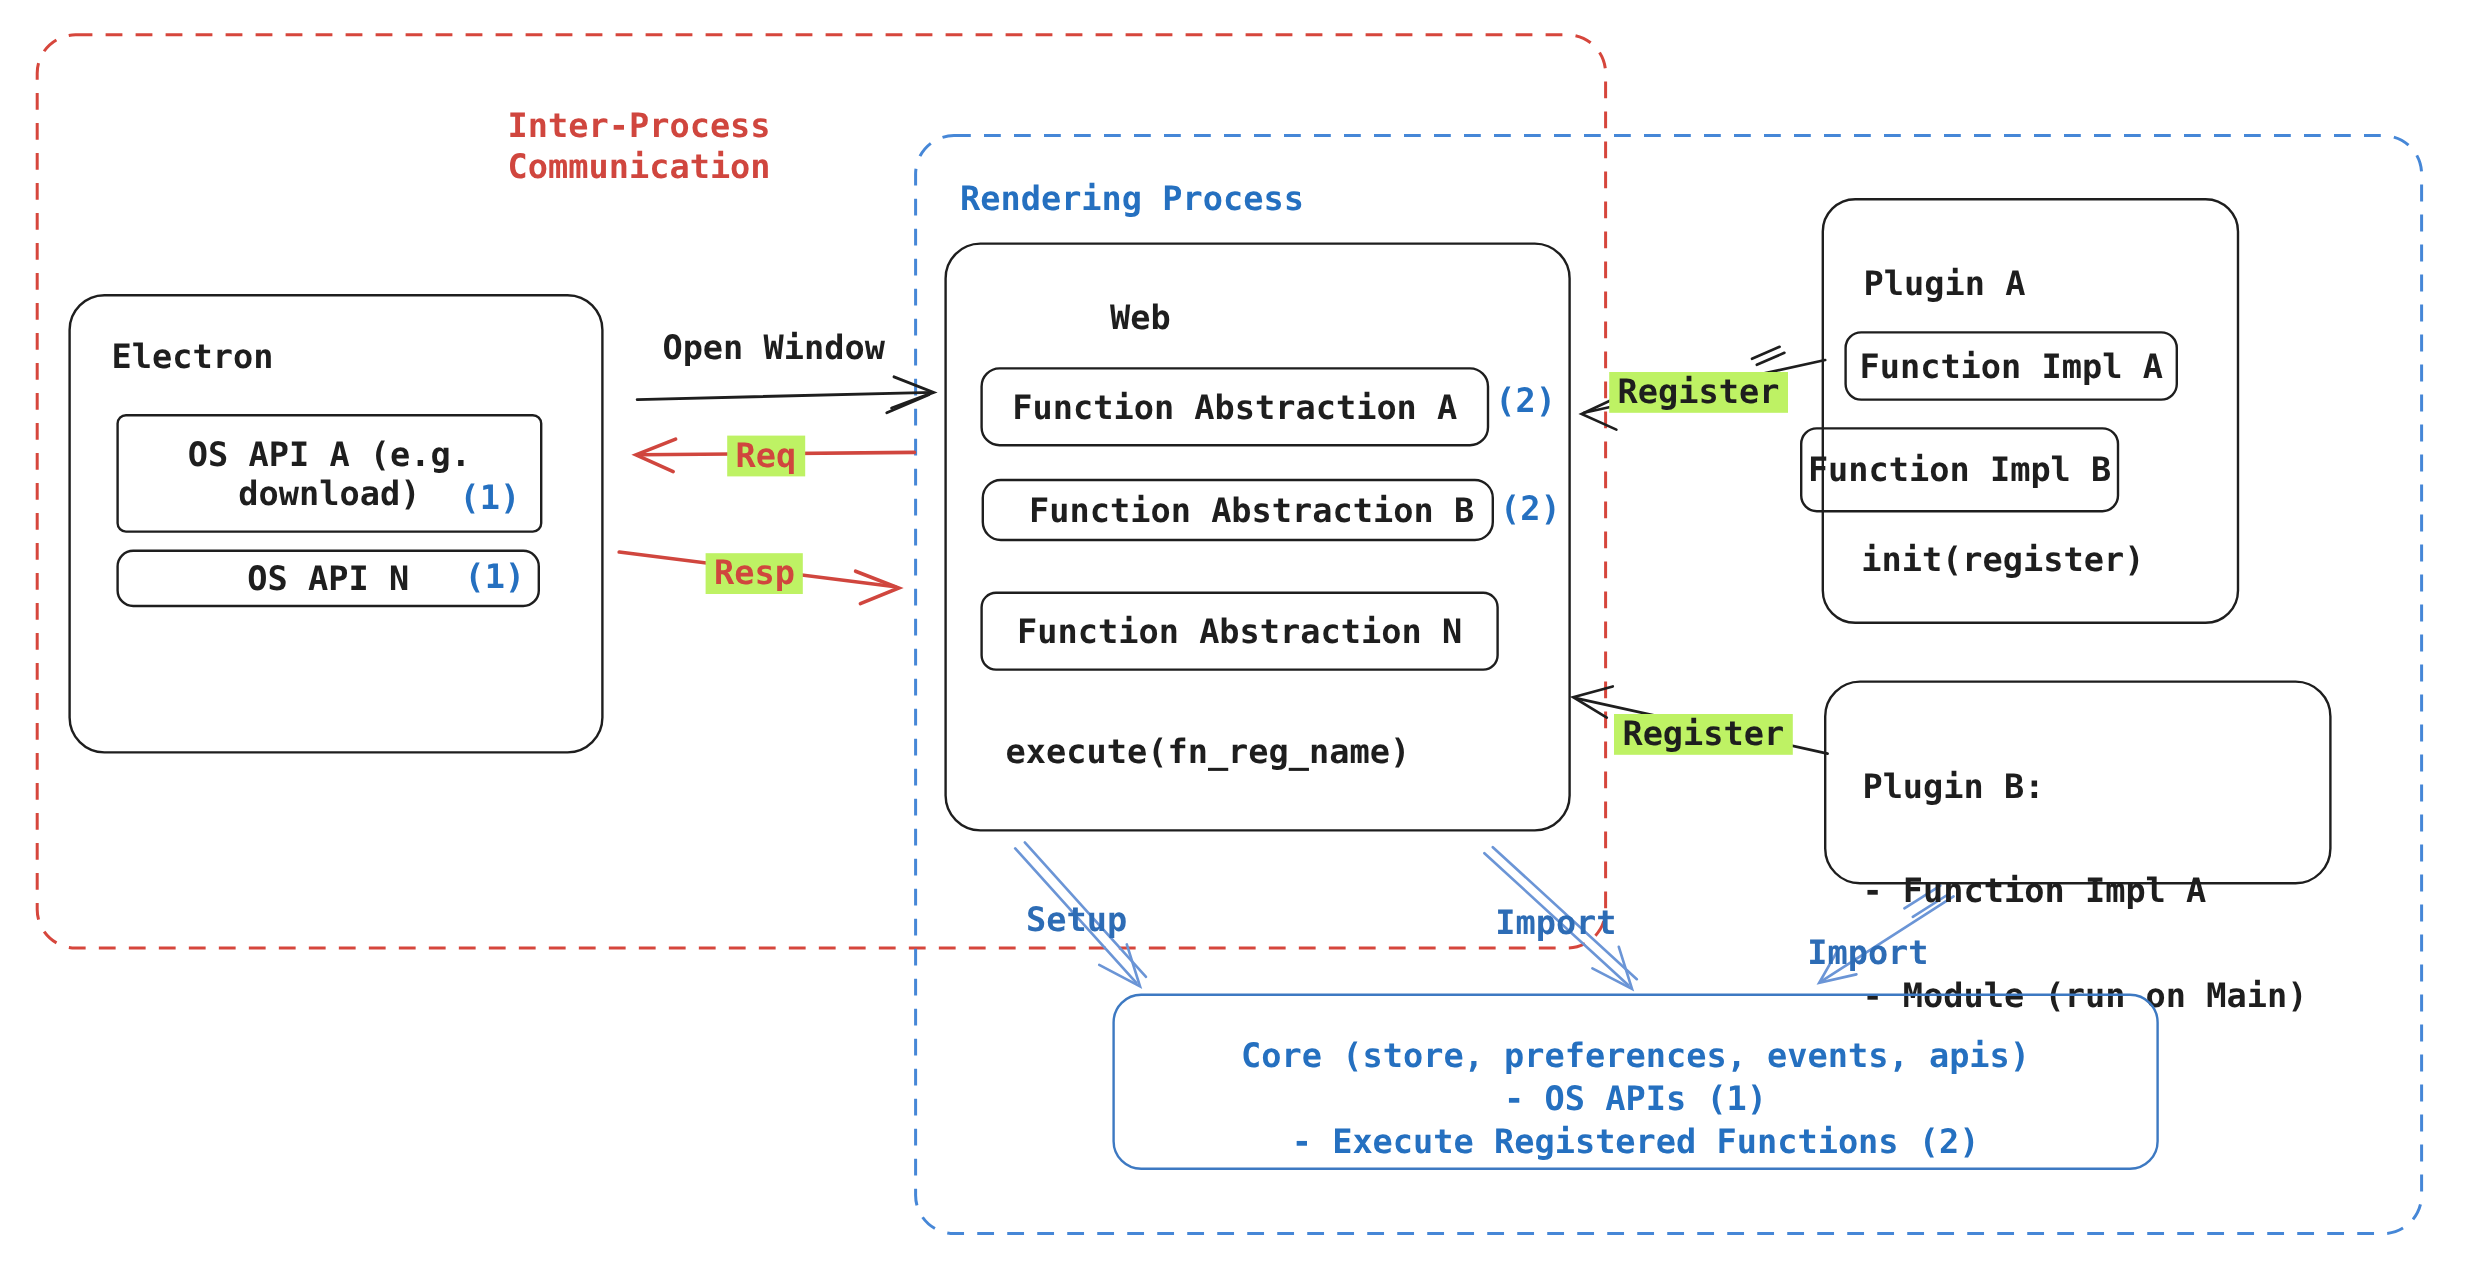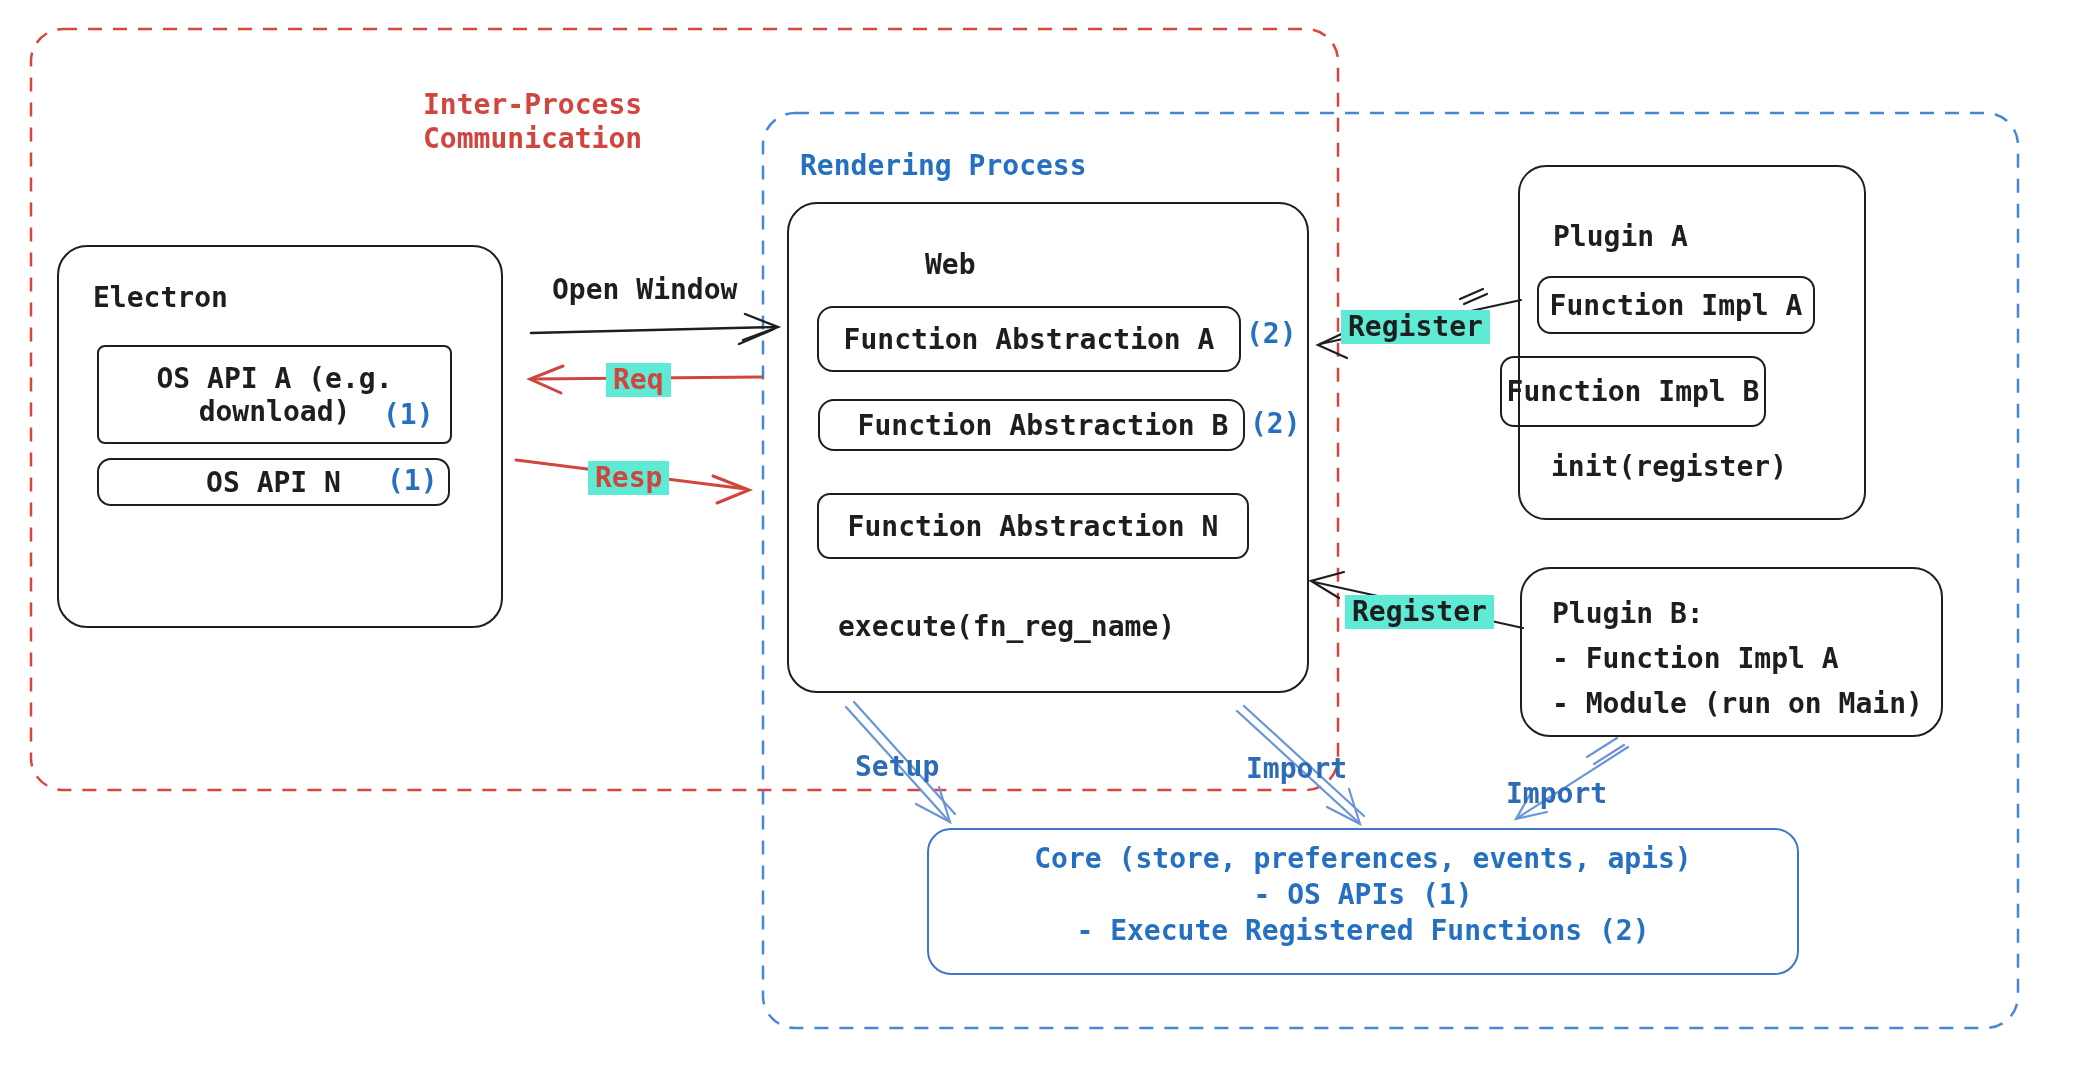--- a/index.html
+++ b/index.html
@@ -8,24 +8,24 @@
     font-family:"DejaVu Sans Mono","Liberation Mono",monospace;
     font-weight:bold;color:#1e1e1e;font-size:28px;
   }
   #stage svg.overlay{position:absolute;left:0;top:0;z-index:0;}
   .box{position:absolute;border:2.5px solid #1e1e1e;background:transparent;box-sizing:border-box;z-index:1;}
   .lbl{position:absolute;z-index:2;white-space:pre;line-height:34px;}
   .center{display:flex;align-items:center;justify-content:center;text-align:center;}
   .red{color:#d0463e;}
   .blue{color:#2570c0;}
   .arrowblue{color:#2d6cb5;}
-  .onwhite{background:#5eead4;padding:0 7px;}
+  .onwhite{background:#bef264;padding:0 7px;}
   .core-box{border:2px solid #3d79c2;border-radius:24px;}
   .core-text{color:#2570c0;text-align:center;line-height:36px;}
-  .pluginb-text{line-height:45px;}
+  .pluginb-text{line-height:45px;margin-top:42px;}
 </style>
 </head>
 <body>
 
 <div id="stage">
 
   <svg class="overlay" width="2074" height="1066" viewBox="0 0 2074 1066">
 
     <rect x="31" y="29" width="1307" height="761" rx="32" fill="none" stroke="#d6463c" stroke-width="2.5" stroke-dasharray="14 11"></rect>
 
@@ -126,21 +126,21 @@
   </div>
 
   <div class="lbl" style="left:1551px;top:450px;">init(register)</div>
 
   <div class="box" style="left:1520px;top:567px;width:423px;height:170px;border-radius:30px;padding:22px 0 0 30px;">
     <div class="pluginb-text">Plugin B:</div>
     <div class="pluginb-text">- Function Impl A</div>
     <div class="pluginb-text">- Module (run on Main)</div>
   </div>
 
-  <div class="box core-box" style="left:927px;top:828px;width:872px;height:147px;padding-top:11px;">
+  <div class="box core-box" style="left:927px;top:828px;width:872px;height:147px;padding-top:32px;">
     <div class="core-text">Core (store, preferences, events, apis)</div>
     <div class="core-text">- OS APIs (1)</div>
     <div class="core-text">- Execute Registered Functions (2)</div>
   </div>
 
   <div class="lbl" style="left:552px;top:273px;">Open Window</div>
   <div class="lbl red onwhite" style="left:606px;top:363px;">Req</div>
   <div class="lbl red onwhite" style="left:588px;top:461px;">Resp</div>
   <div class="lbl onwhite" style="left:1341px;top:310px;">Register</div>
   <div class="lbl onwhite" style="left:1345px;top:595px;">Register</div>

